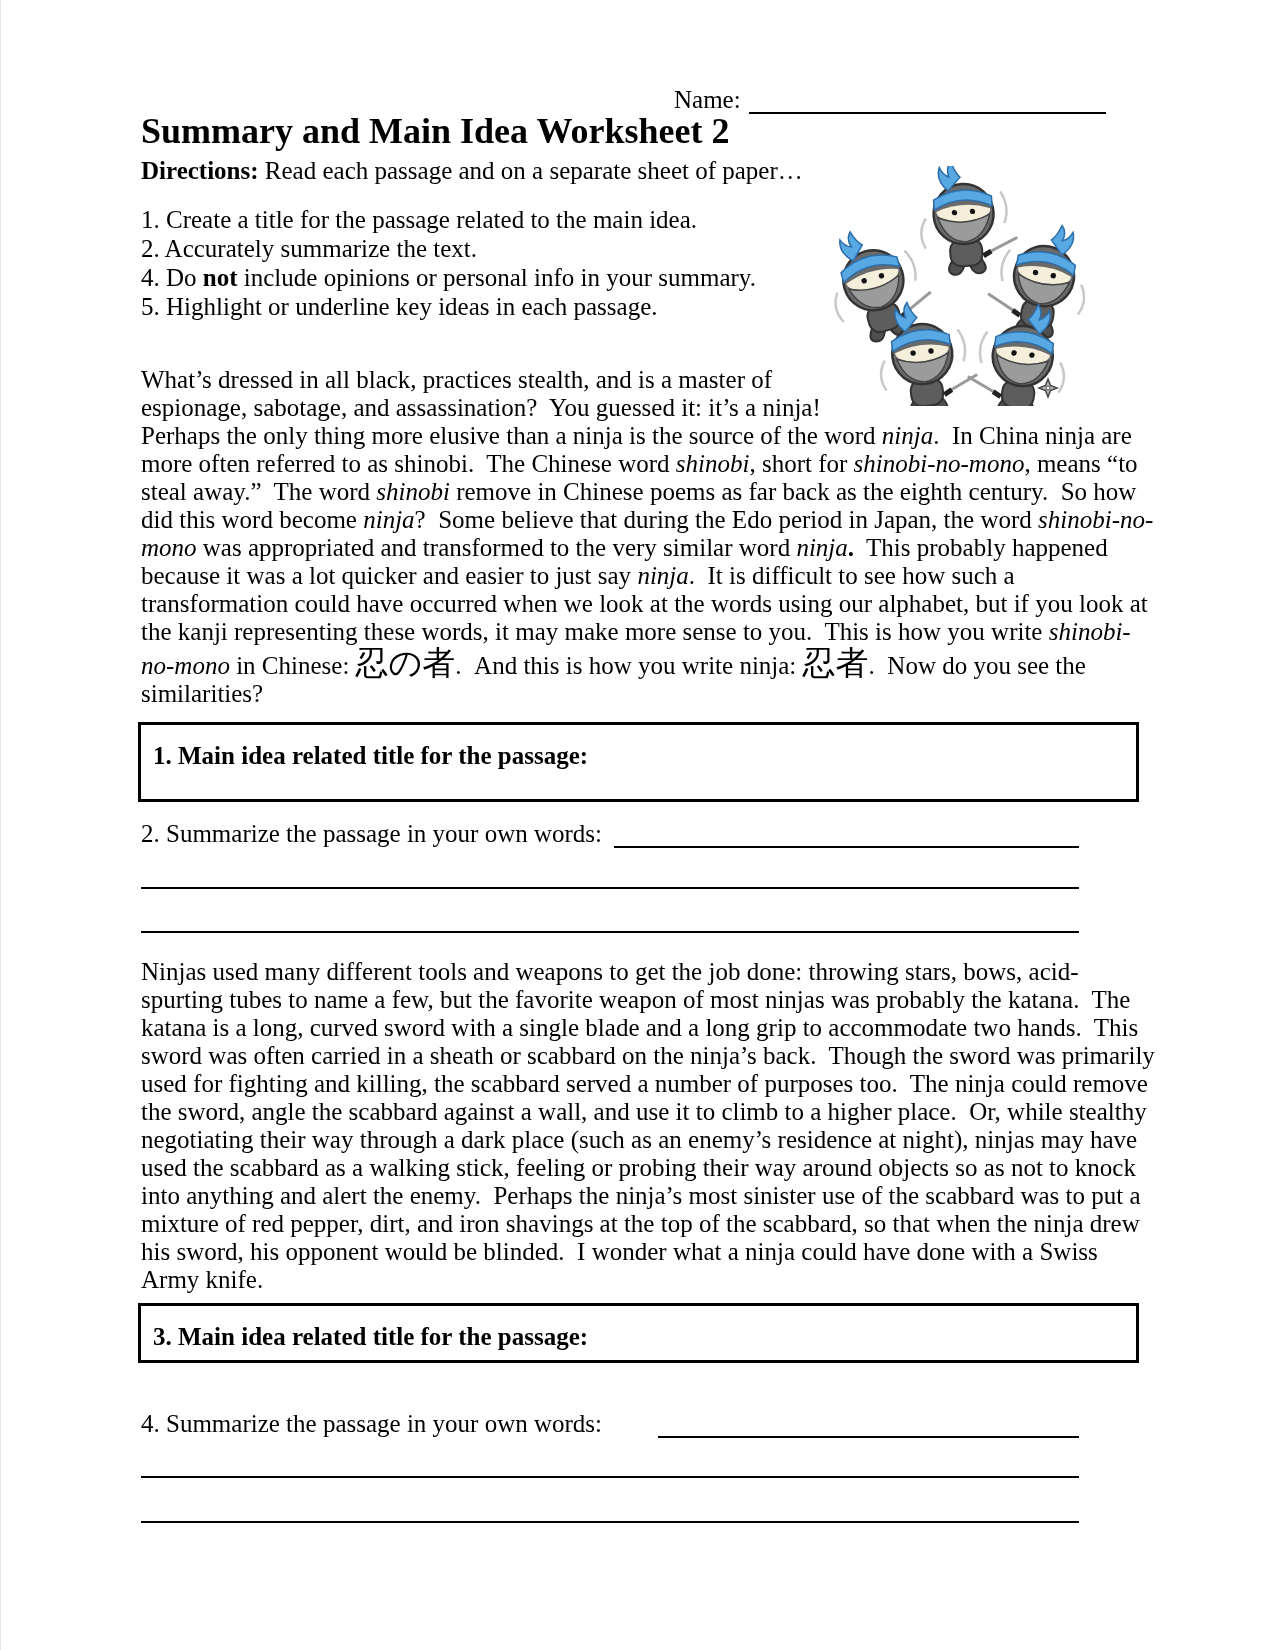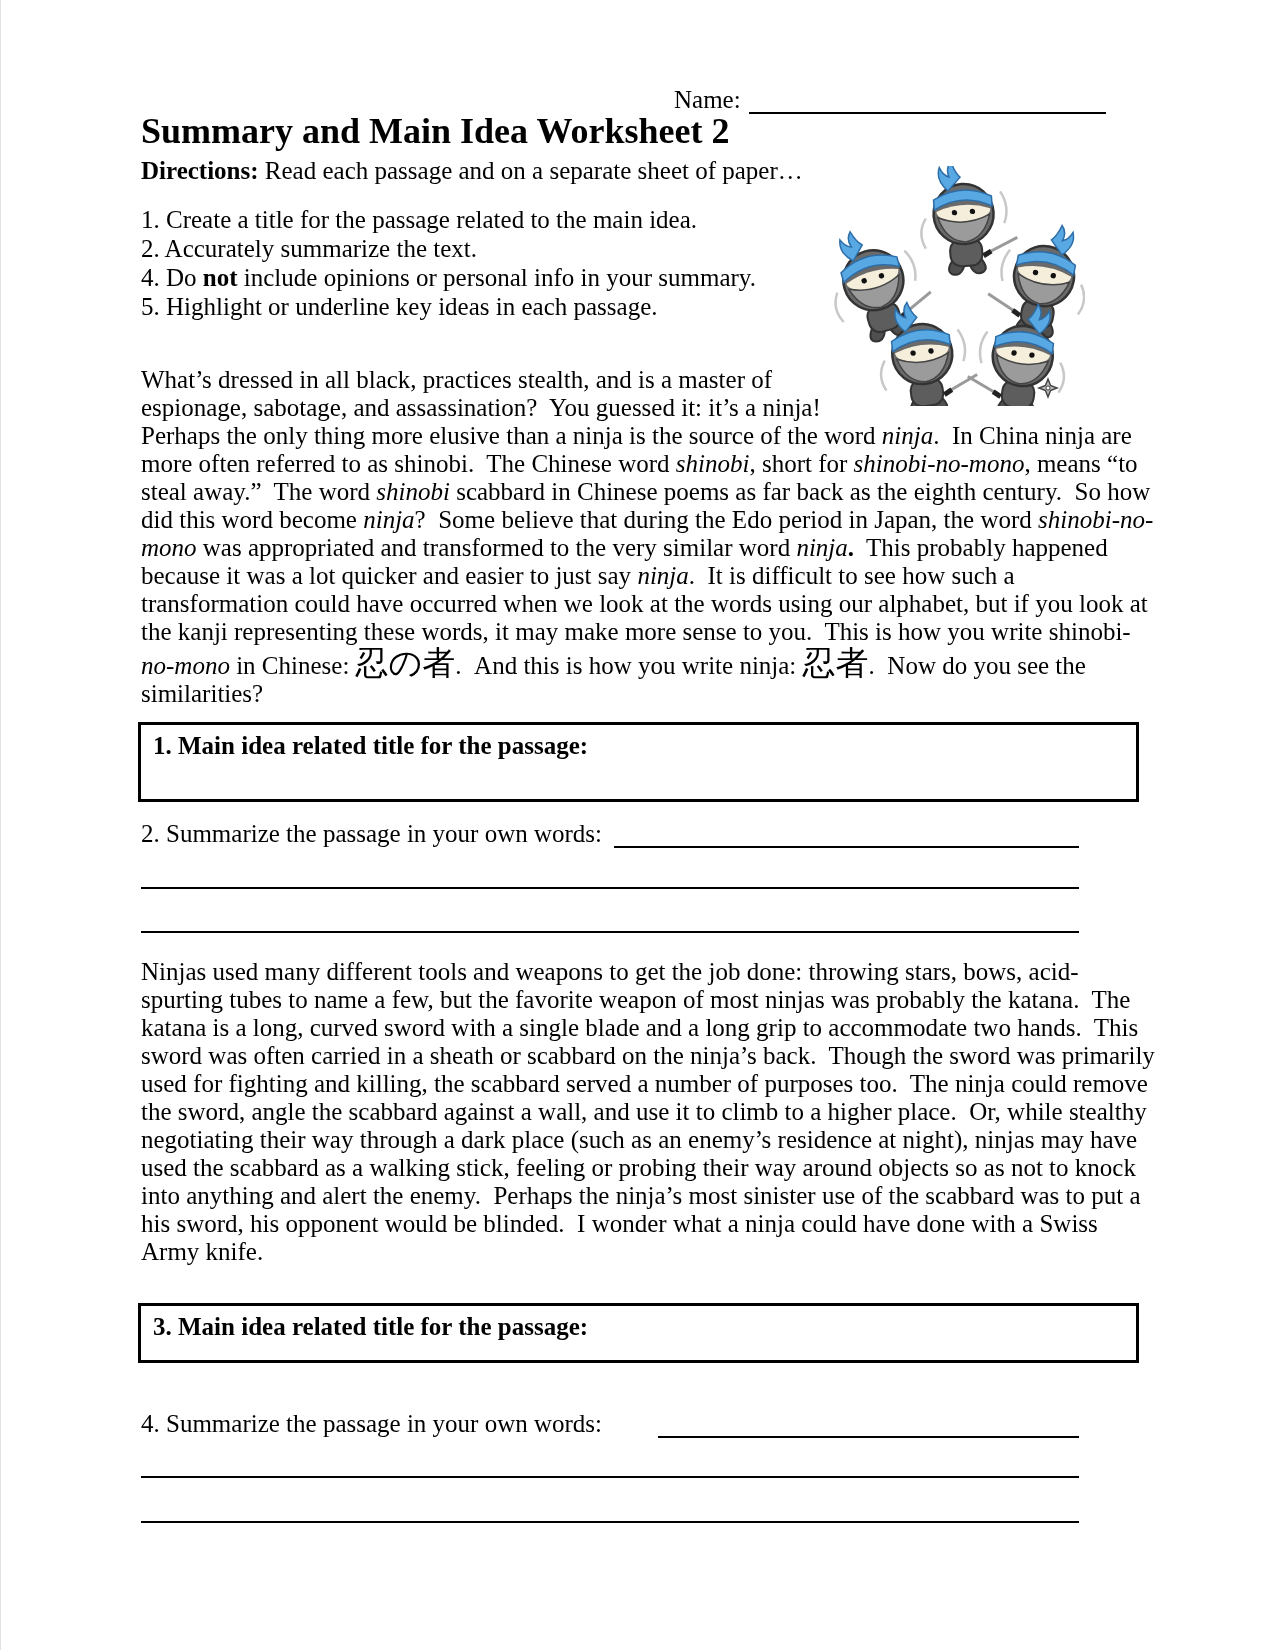--- a/index.html
+++ b/index.html
@@ -27,21 +27,21 @@
   .passage .tline{line-height:28px;}
   .instructions{left:140px;top:205px;}
   .passage1{left:140px;top:366px;width:960px;}
   .passage2{left:140px;top:958px;width:960px;}
   .kanji{font-size:33px;line-height:1;font-family:"DejaVu Sans",sans-serif;}
   
   .answer-box{
     left:137px;width:1001px;
     border:3px solid #000;background:#fff;
     box-sizing:border-box;
-    padding:7px 12px;
+    padding:17px 12px;
   }
   .box1{top:722px;height:80px;}
   .box3{top:1303px;height:60px;}
   .box-label{font-weight:bold;white-space:pre;}
   
   .sum-row{left:140px;width:938px;display:flex;align-items:flex-end;white-space:pre;}
   .sum2{top:820px;}
   .sum4{top:1410px;gap:44px;}
   .fill-line{flex:1;border-bottom:2px solid #000;height:26px;margin-left:6px;}
   
@@ -103,26 +103,26 @@
     <use href="#nj" transform="translate(104,194) rotate(-7)"></use>
     <use href="#nj" transform="translate(203,196) rotate(7) scale(-1,1)"></use>
     <use href="#star" transform="translate(229,222)"></use>
   </svg>
 
   <div class="abs passage passage1">
       <div class="tline"><span>What’s dressed in all black, practices stealth, and is a master of</span></div>
       <div class="tline"><span>espionage, sabotage, and assassination?  You guessed it: it’s a ninja!</span></div>
       <div class="tline"><span>Perhaps the only thing more elusive than a ninja is the source of the word </span><span style="font-style: italic;">ninja</span><span>.  In China ninja are</span></div>
       <div class="tline"><span>more often referred to as shinobi.  The Chinese word </span><span style="font-style: italic;">shinobi</span><span>, short for </span><span style="font-style: italic;">shinobi-no-mono</span><span>, means “to</span></div>
-      <div class="tline"><span>steal away.”  The word </span><span style="font-style: italic;">shinobi</span><span> scabbard in Chinese poems as far back as the eighth century.  So how</span></div>
+      <div class="tline"><span>steal away.”  The word </span><span style="font-style: italic;">shinobi</span><span> remove in Chinese poems as far back as the eighth century.  So how</span></div>
       <div class="tline"><span>did this word become </span><span style="font-style: italic;">ninja</span><span>?  Some believe that during the Edo period in Japan, the word </span><span style="font-style: italic;">shinobi-no-</span></div>
       <div class="tline"><span style="font-style: italic;">mono</span><span> was appropriated and transformed to the very similar word </span><span style="font-style: italic;">ninja</span><span style="font-weight: bold;">.</span><span>  This probably happened</span></div>
       <div class="tline"><span>because it was a lot quicker and easier to just say </span><span style="font-style: italic;">ninja</span><span>.  It is difficult to see how such a</span></div>
       <div class="tline"><span>transformation could have occurred when we look at the words using our alphabet, but if you look at</span></div>
-      <div class="tline"><span>the kanji representing these words, it may make more sense to you.  This is how you write </span><span style="">shinobi-</span></div>
+      <div class="tline"><span>the kanji representing these words, it may make more sense to you.  This is how you write </span><span style="font-style: italic;">shinobi-</span></div>
       <div class="tline"><span style="font-style: italic;">no-mono</span><span> in Chinese: </span><span class="kanji">忍の者</span><span>.  And this is how you write ninja: </span><span class="kanji">忍者</span><span>.  Now do you see the</span></div>
       <div class="tline"><span>similarities?</span></div>
     </div>
 
   <div class="abs answer-box box1">
     <span class="box-label">1. Main idea related title for the passage:</span>
   </div>
 
   <div class="abs sum-row sum2">
     <span>2. Summarize the passage in your own words: </span>
@@ -135,20 +135,21 @@
   <div class="abs passage passage2">
       <div class="tline"><span>Ninjas used many different tools and weapons to get the job done: throwing stars, bows, acid-</span></div>
       <div class="tline"><span>spurting tubes to name a few, but the favorite weapon of most ninjas was probably the katana.  The</span></div>
       <div class="tline"><span>katana is a long, curved sword with a single blade and a long grip to accommodate two hands.  This</span></div>
       <div class="tline"><span>sword was often carried in a sheath or scabbard on the ninja’s back.  Though the sword was primarily</span></div>
       <div class="tline"><span>used for fighting and killing, the scabbard served a number of purposes too.  The ninja could remove</span></div>
       <div class="tline"><span>the sword, angle the scabbard against a wall, and use it to climb to a higher place.  Or, while stealthy</span></div>
       <div class="tline"><span>negotiating their way through a dark place (such as an enemy’s residence at night), ninjas may have</span></div>
       <div class="tline"><span>used the scabbard as a walking stick, feeling or probing their way around objects so as not to knock</span></div>
       <div class="tline"><span>into anything and alert the enemy.  Perhaps the ninja’s most sinister use of the scabbard was to put a</span></div>
+      <div class="tline"><span>mixture of red pepper, dirt, and iron shavings at the top of the scabbard, so that when the ninja drew</span></div>
       <div class="tline"><span>his sword, his opponent would be blinded.  I wonder what a ninja could have done with a Swiss</span></div>
       <div class="tline"><span>Army knife.</span></div>
     </div>
 
   <div class="abs answer-box box3">
     <span class="box-label">3. Main idea related title for the passage:</span>
   </div>
 
   <div class="abs sum-row sum4">
     <span>4. Summarize the passage in your own words: </span>

